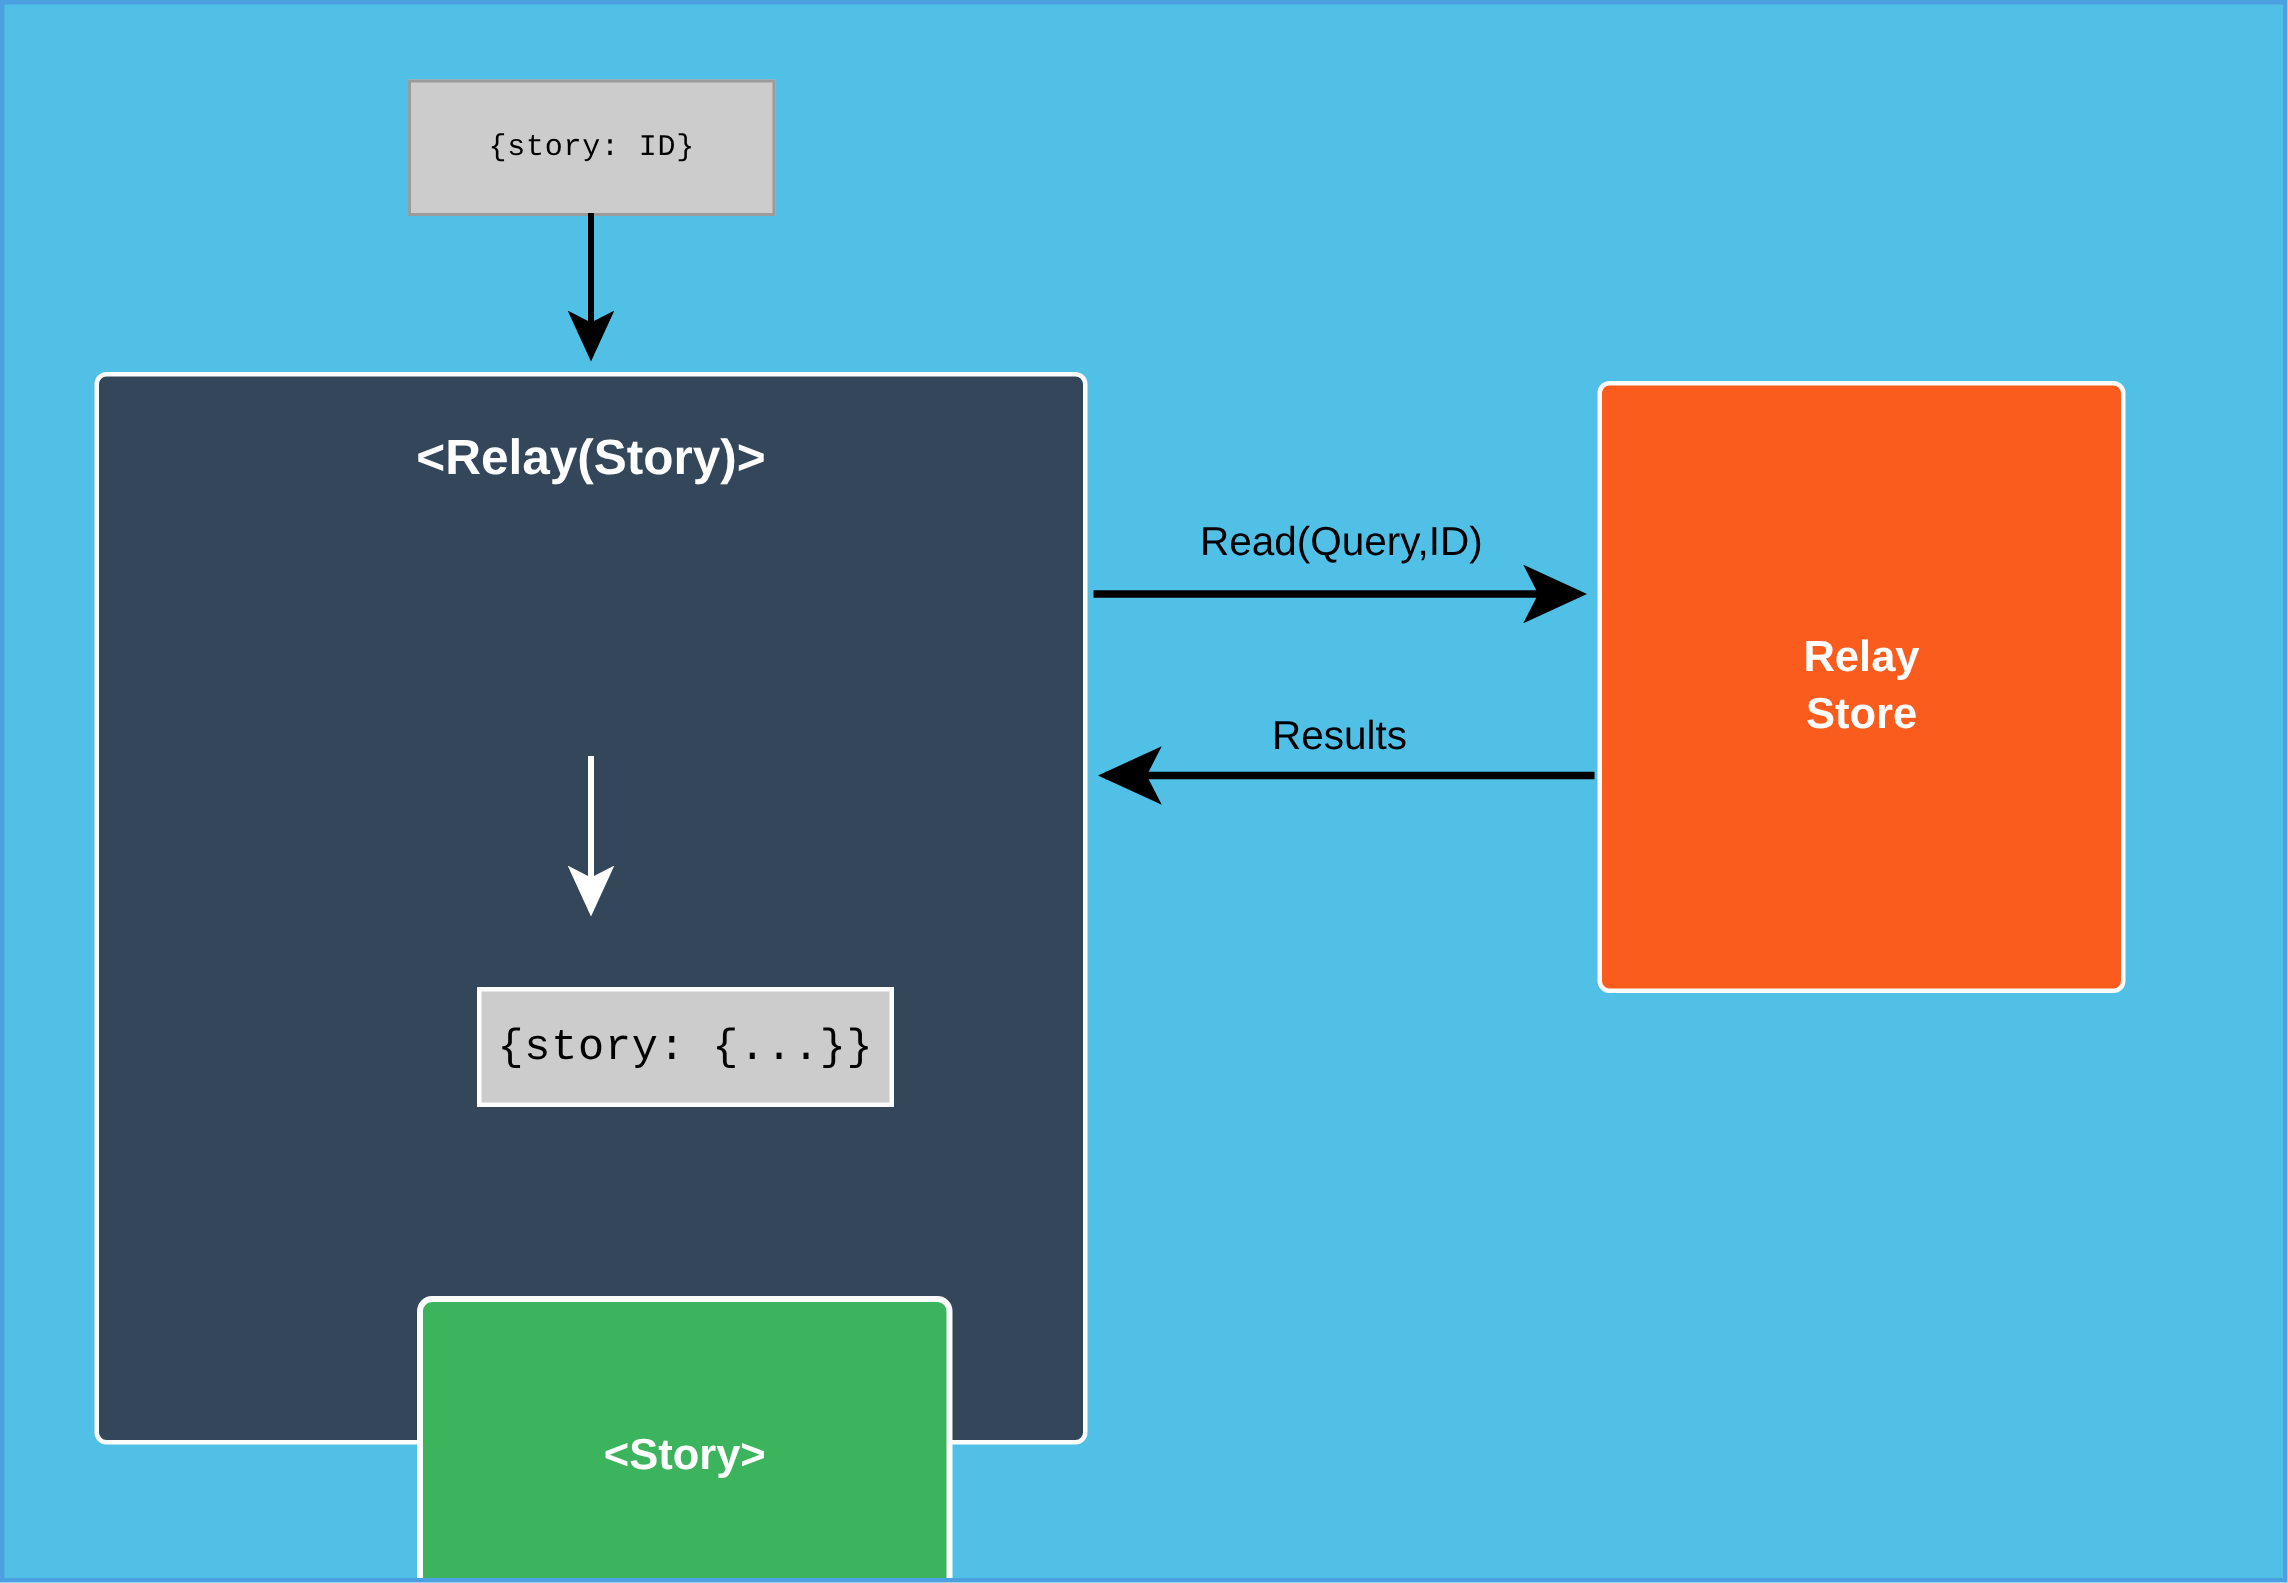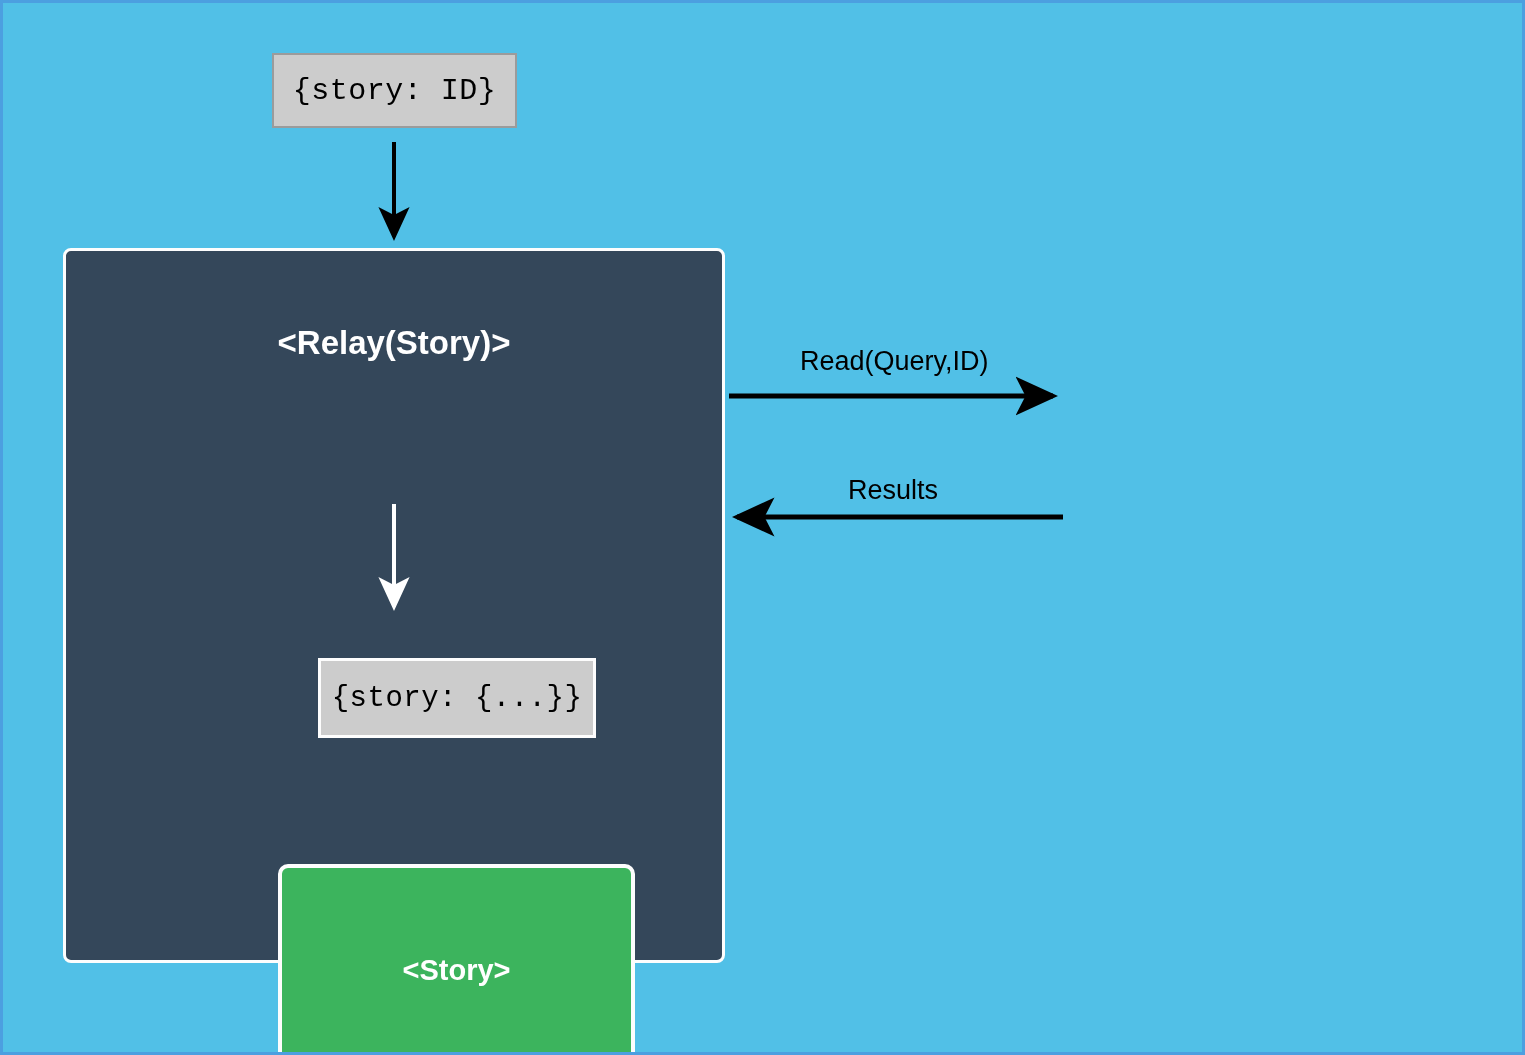--- a/index.html
+++ b/index.html
@@ -26,23 +26,23 @@
     align-items: center;
     justify-content: center;
     font-family: "Liberation Mono", monospace;
     color: #000000;
     box-sizing: border-box;
   }
   #story-id-box {
     left: 269px;
     top: 50px;
     width: 245px;
-    height: 75px;
+    height: 91px;
     border: 2px solid #9b9b9b;
-    font-size: 30px;
+    font-size: 20px;
     letter-spacing: 0.5px;
   }
 
   
   #relay-container {
     position: absolute;
     left: 60px;
     top: 245px;
     width: 662px;
     height: 715px;
@@ -54,21 +54,20 @@
   #relay-title {
     position: absolute;
     left: 0;
     top: 35px;
     width: 100%;
     text-align: center;
     color: #ffffff;
     font-size: 33px;
     font-weight: bold;
     letter-spacing: 0px;
-    margin-top: 38px;
   }
 
   #story-obj-box {
     left: 252px;
     top: 407px;
     width: 278px;
     height: 80px;
     border: 3px solid #fdfdfd;
     font-size: 29px;
     letter-spacing: 0.5px;
@@ -155,20 +154,26 @@
 
     <div class="code-box" id="story-obj-box">
       <span>{story: {...}}</span>
     </div>
 
     <div id="story-box">
       <span>&lt;Story&gt;</span>
     </div>
   </div>
 
+  <div id="relay-store">
+    <div>
+      <span>Relay</span><br>
+      <span>Store</span>
+    </div>
+  </div>
 
   <svg id="arrow-layer" viewBox="0 0 1525 1055" width="1525" height="1055">
     <defs>
       <marker id="head-black" markerWidth="9" markerHeight="9" refX="7.5" refY="4.5" orient="auto" markerUnits="strokeWidth">
         <path d="M0,0.6 L8.5,4.5 L0,8.4 L2,4.5 Z" fill="#000000"></path>
       </marker>
       <marker id="head-white" markerWidth="9" markerHeight="9" refX="7.5" refY="4.5" orient="auto" markerUnits="strokeWidth">
         <path d="M0,0.6 L8.5,4.5 L0,8.4 L2,4.5 Z" fill="#ffffff"></path>
       </marker>
     </defs>

